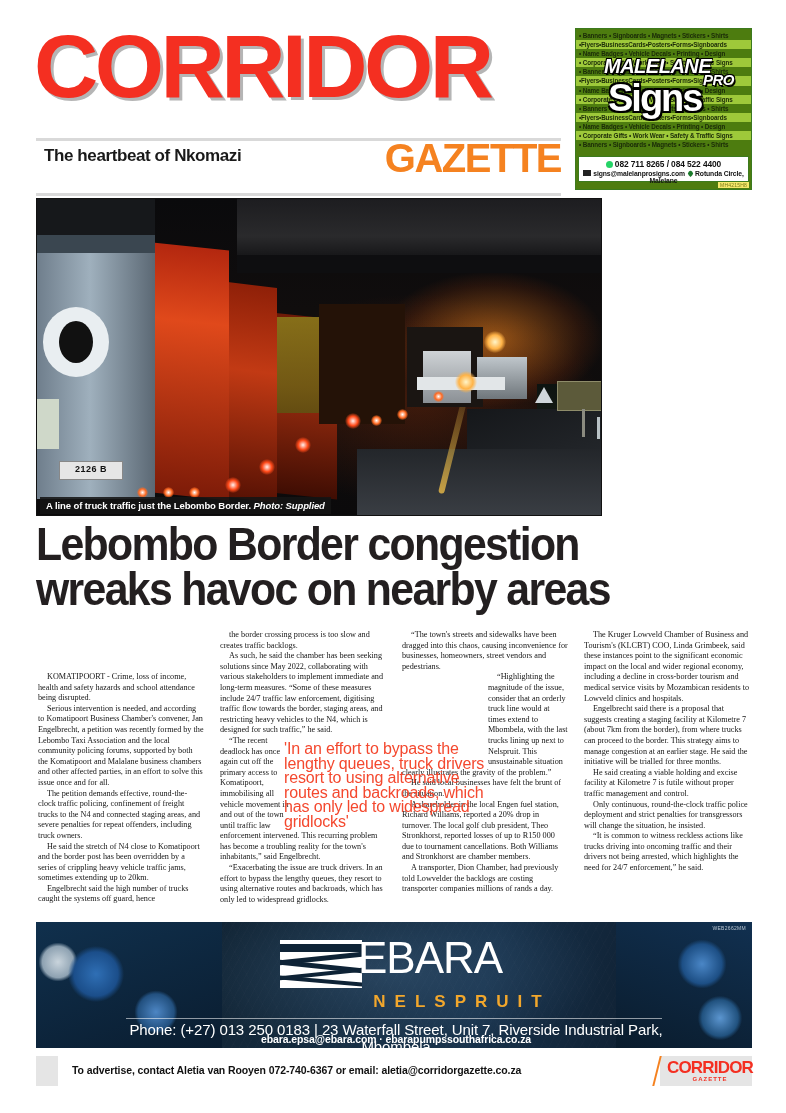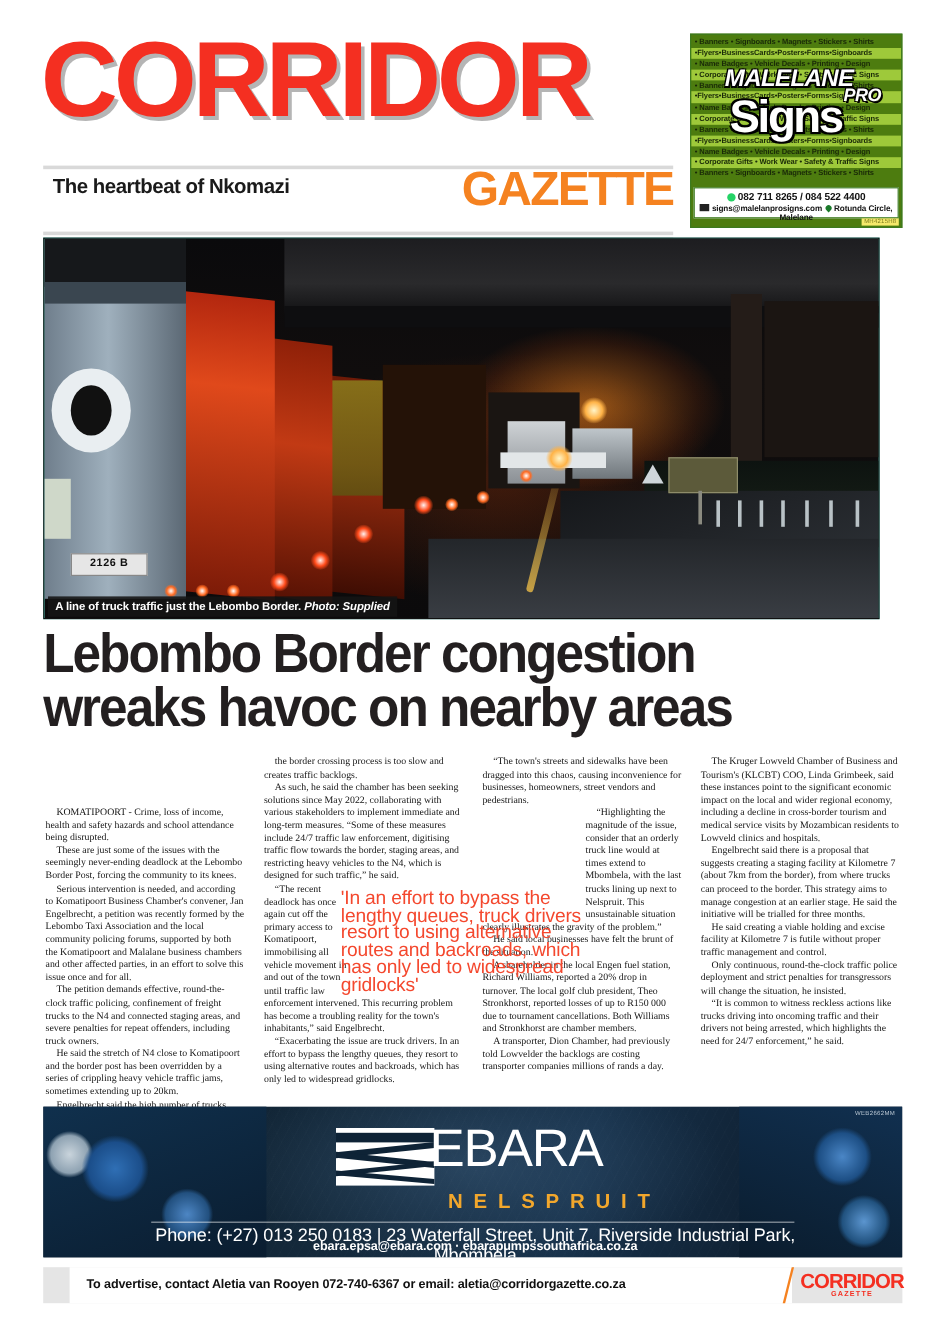--- a/index.html
+++ b/index.html
@@ -59,21 +59,21 @@
   }
   .signs-contact{position:absolute;left:2px;top:127px;width:169px;height:24px;background:#fff;border:1px solid #3c7a1e;}
   .signs-phone{text-align:center;font-size:8.4px;font-weight:bold;color:#111;margin-top:2px;letter-spacing:-.1px;}
   .signs-mail{text-align:center;font-size:6.8px;font-weight:bold;color:#111;margin-top:1px;letter-spacing:-.1px;}
   .wa-dot{display:inline-block;width:7px;height:7px;border-radius:50%;background:#25d366;vertical-align:-1px;margin-right:2px;}
   .env-ic{display:inline-block;width:8px;height:6px;background:#222;vertical-align:0;margin-right:2px;}
   .pin-ic{display:inline-block;width:5px;height:5px;border-radius:50% 50% 50% 0;transform:rotate(-45deg);background:#1a7a2a;margin:0 2px 0 3px;}
   .signs-code{position:absolute;right:2px;bottom:1px;font-size:5px;color:#7a7a1a;background:#f5e96a;padding:0 2px;letter-spacing:.2px;}
 
   
-  .photo{position:absolute;left:36px;top:198px;width:697px;height:318px;overflow:hidden;background:#5eead4;border:1px solid #111;box-sizing:border-box;}
+  .photo{position:absolute;left:36px;top:198px;width:566px;height:318px;overflow:hidden;background:#d946ef;border:1px solid #111;box-sizing:border-box;}
   .ph-layer{position:absolute;}
   .ph-sky{left:0;top:0;width:714px;height:318px;
     background:
       radial-gradient(ellipse 150px 90px at 455px 140px, rgba(255,140,30,.55), rgba(255,90,10,.10) 60%, transparent 75%),
       radial-gradient(ellipse 260px 150px at 380px 200px, rgba(180,60,10,.30), transparent 70%),
       linear-gradient(180deg,#0a0a0c 0%,#100d0d 35%,#0b0a0b 100%);
   }
   .ph-bridge{left:200px;top:0;width:514px;height:62px;background:linear-gradient(180deg,#1d1d20,#2a2a2c 60%,#121214);}
   .ph-bridge2{left:200px;top:56px;width:514px;height:18px;background:#0e0e10;}
   .ph-pillarR{left:572px;top:46px;width:26px;height:140px;background:#241c18;}
@@ -289,21 +289,20 @@
   </div>
 
   <div class="headline">
     <div class="hl-line">Lebombo Border congestion</div>
     <div class="hl-line">wreaks havoc on nearby areas</div>
   </div>
 
   <div class="body">
     <div class="col c1">
       <p>KOMATIPOORT - Crime, loss of income, health and safety hazards and school attendance being disrupted.</p>
-      <p>These are just some of the issues with the seemingly never-ending deadlock at the Lebombo Border Post, forcing the community to its knees.</p>
       <p>Serious intervention is needed, and according to Komatipoort Business Chamber's convener, Jan Engelbrecht, a petition was recently formed by the Lebombo Taxi Association and the local community policing forums, supported by both the Komatipoort and Malalane business chambers and other affected parties, in an effort to solve this issue once and for all.</p>
       <p>The petition demands effective, round-the-clock traffic policing, confinement of freight trucks to the N4 and connected staging areas, and severe penalties for repeat offenders, including truck owners.</p>
       <p>He said the stretch of N4 close to Komatipoort and the border post has been overridden by a series of crippling heavy vehicle traffic jams, sometimes extending up to 20km.</p>
       <p>Engelbrecht said the high number of trucks caught the systems off guard, hence</p>
     </div>
 
     <div class="col c2">
       <p>the border crossing process is too slow and creates traffic backlogs.</p>
       <p>As such, he said the chamber has been seeking solutions since May 2022, collaborating with various stakeholders to implement immediate and long-term measures. “Some of these measures include 24/7 traffic law enforcement, digitising traffic flow towards the border, staging areas, and restricting heavy vehicles to the N4, which is designed for such traffic,” he said.</p>
       <div class="wrapbox"></div>

